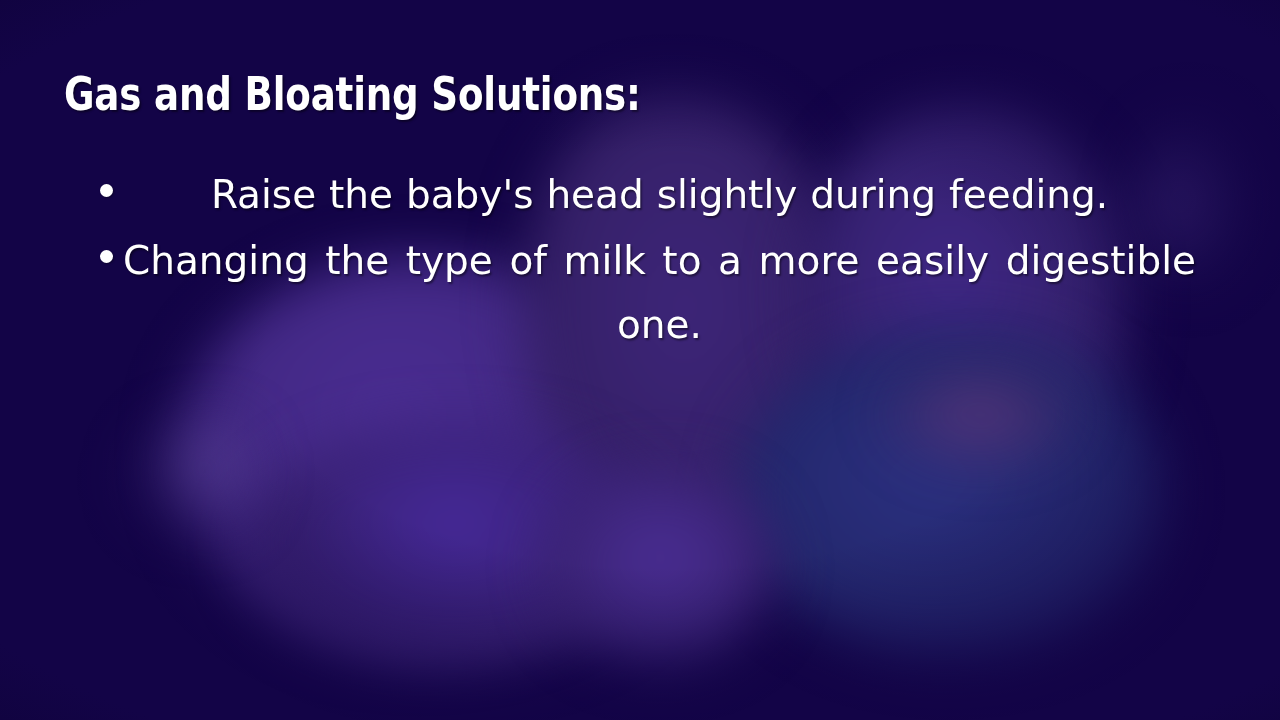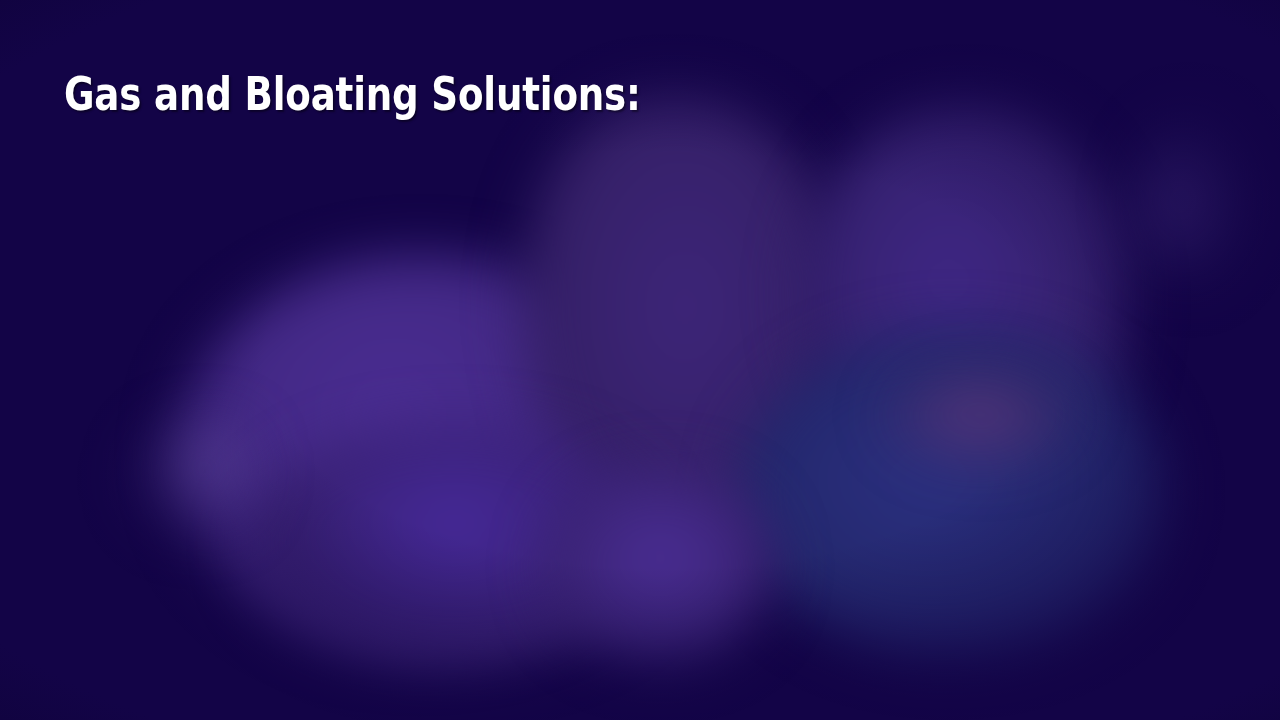--- a/index.html
+++ b/index.html
@@ -186,19 +186,27 @@
   </div>
   <div id="grain"></div>
   <div id="vignette"></div>
 
   <div id="content">
 
     <div id="title">Gas and Bloating Solutions:</div>
 
     <div id="bullets">
 
-
-
-
+      <div class="bullet-item">
+        <span class="bullet-dot"></span>
+        <span class="bullet-text single">Raise the baby's head slightly during feeding.</span>
+      </div>
+
+
+
+      <div class="bullet-item">
+        <span class="bullet-dot"></span>
+        <span class="bullet-text">Changing the type  of  milk  to  a  more easily digestible one.</span>
+      </div>
 
     </div>
   </div>
 </div>
 
 </body></html>

